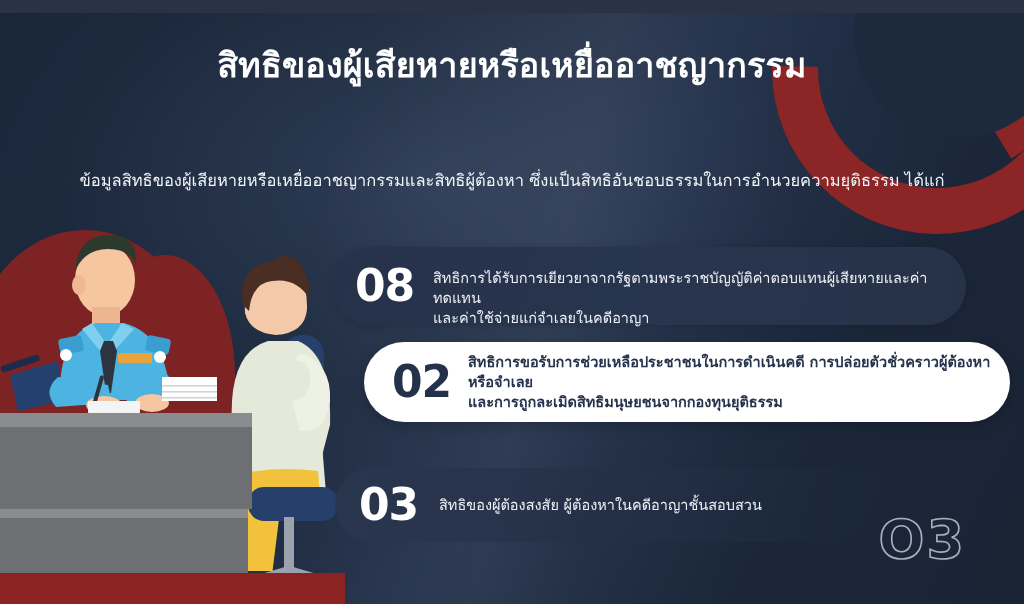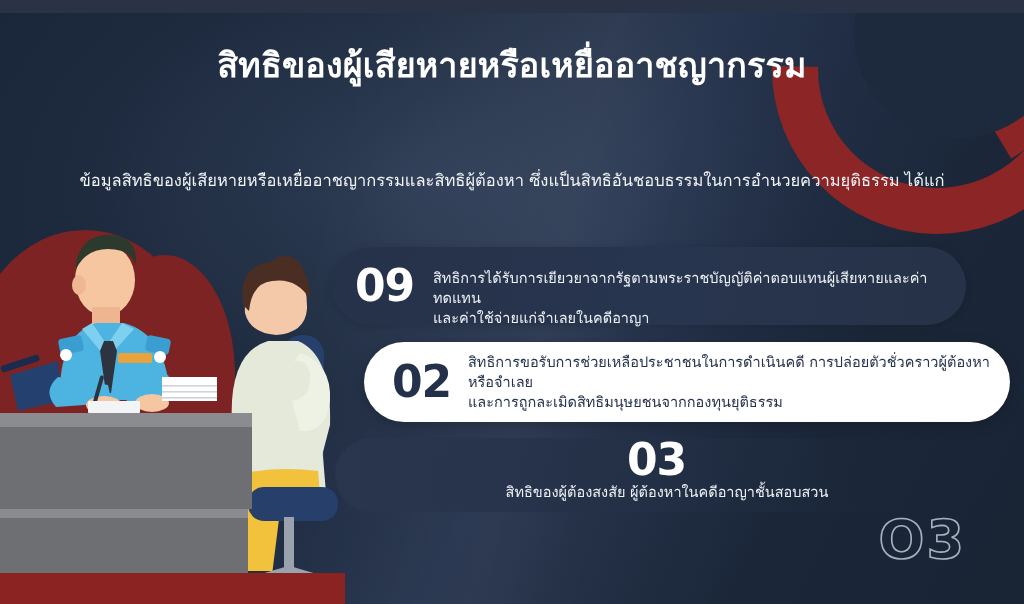--- a/index.html
+++ b/index.html
@@ -166,30 +166,29 @@
   
   .item-2 {
     left: 364px; top: 342px;
     width: 646px; height: 80px;
     border-radius: 40px;
     background: #ffffff;
     padding-left: 28px;
     box-shadow: 0 3px 14px rgba(0,0,0,0.22);
   }
   .item-2 .num { color: #23314a; width: 76px; }
-  .item-2 .txt { color: #25334c; }
+  .item-2 .txt { color: #25334c; font-weight: bold; }
 
   
   .item-3 {
-    left: 335px; top: 438px;
+    left: 335px; top: 468px;
     width: 640px; height: 74px;
     border-radius: 37px;
     background: linear-gradient(95deg, rgba(41,54,78,0.95) 0%, rgba(36,48,70,0.72) 40%, rgba(30,42,62,0.18) 78%, rgba(28,39,57,0) 100%);
     padding-left: 24px;
-    flex-direction: column;
   }
   .item-3 .num { color: #ffffff; width: 80px; }
   .item-3 .txt { color: #eef2f7; }
 
   
   .page-num {
     position: absolute;
     right: 58px; bottom: 36px;
     font-size: 54px;
     font-weight: 700;
@@ -311,21 +310,21 @@
       <rect x="0" y="188" width="252" height="14" fill="#8a8c8f"></rect>
       <rect x="0" y="202" width="252" height="82" fill="#6d6f72"></rect>
 
       <rect x="0" y="348" width="345" height="31" fill="#8c2323"></rect>
     </svg>
   </div>
 
   <div class="items">
 
     <div class="item item-1">
-      <div class="num">09</div>
+      <div class="num">08</div>
       <div class="txt">สิทธิการได้รับการเยียวยาจากรัฐตามพระราชบัญญัติค่าตอบแทนผู้เสียหายและค่าทดแทน
 และค่าใช้จ่ายแก่จำเลยในคดีอาญา</div>
     </div>
 
     <div class="item item-2">
       <div class="num">02</div>
       <div class="txt">สิทธิการขอรับการช่วยเหลือประชาชนในการดำเนินคดี การปล่อยตัวชั่วคราวผู้ต้องหาหรือจำเลย
 และการถูกละเมิดสิทธิมนุษยชนจากกองทุนยุติธรรม</div>
     </div>
 

